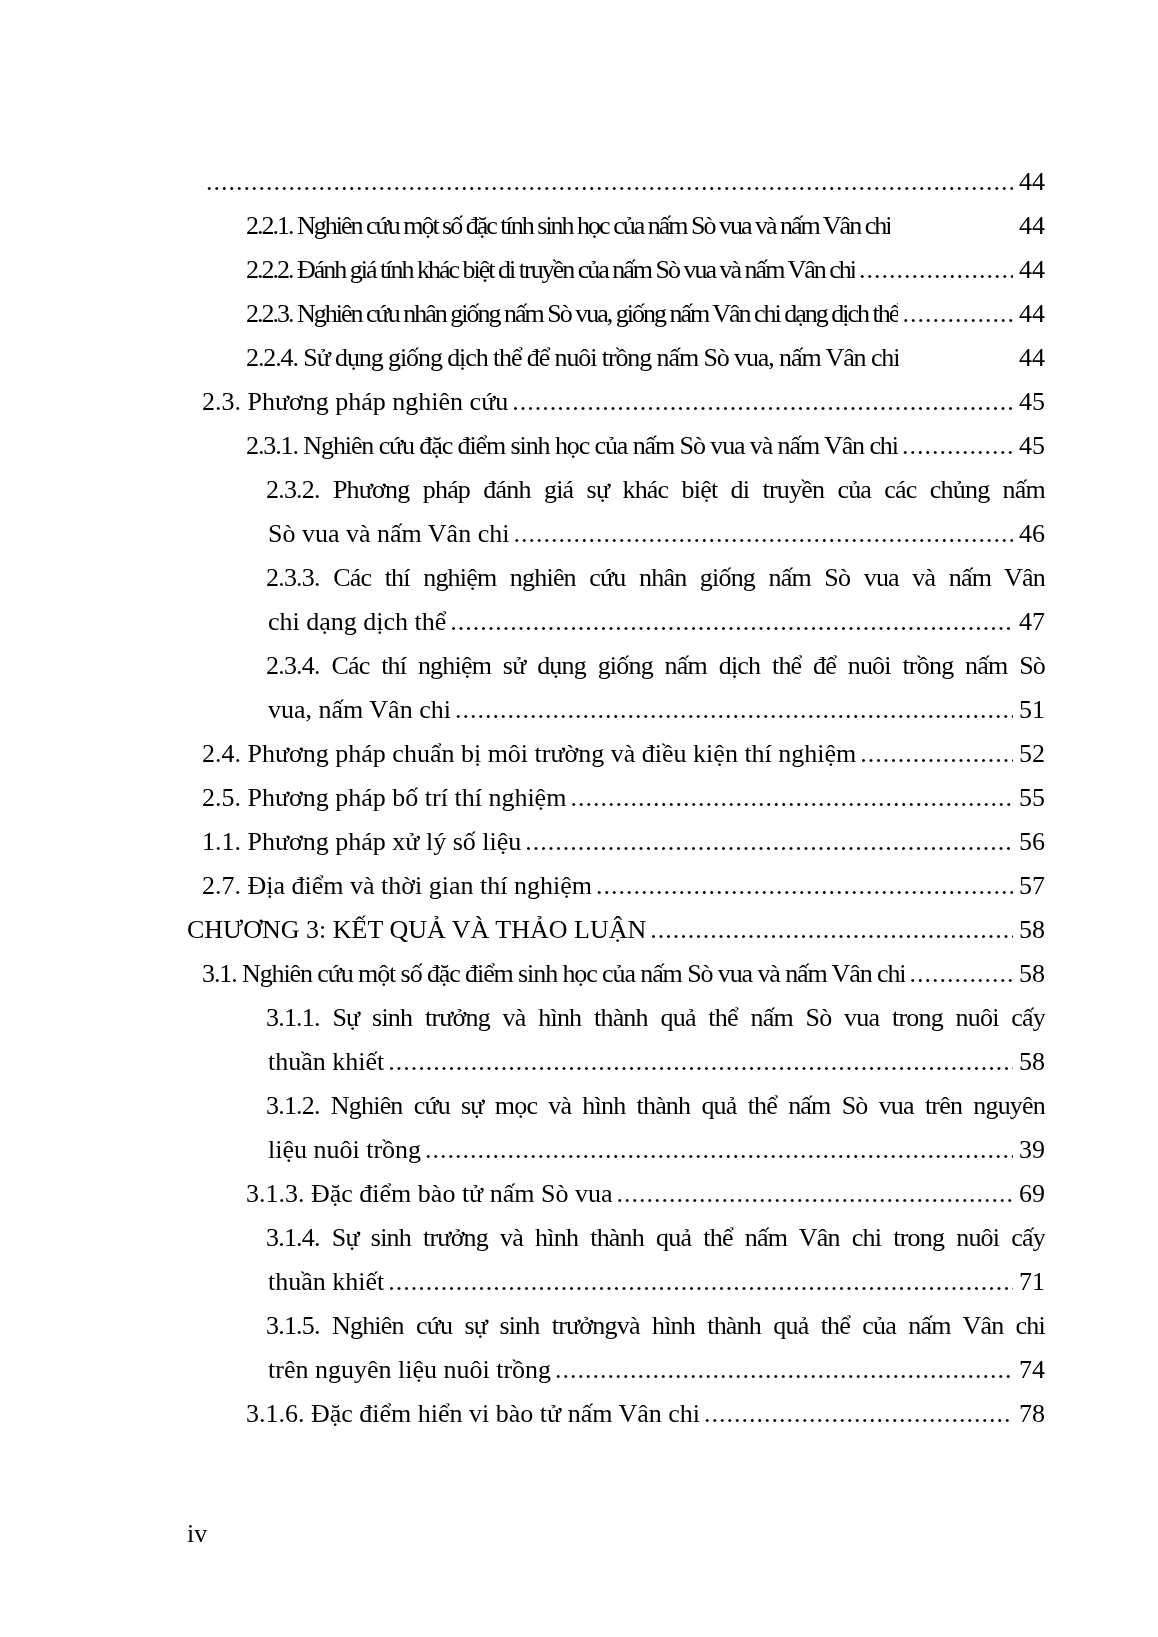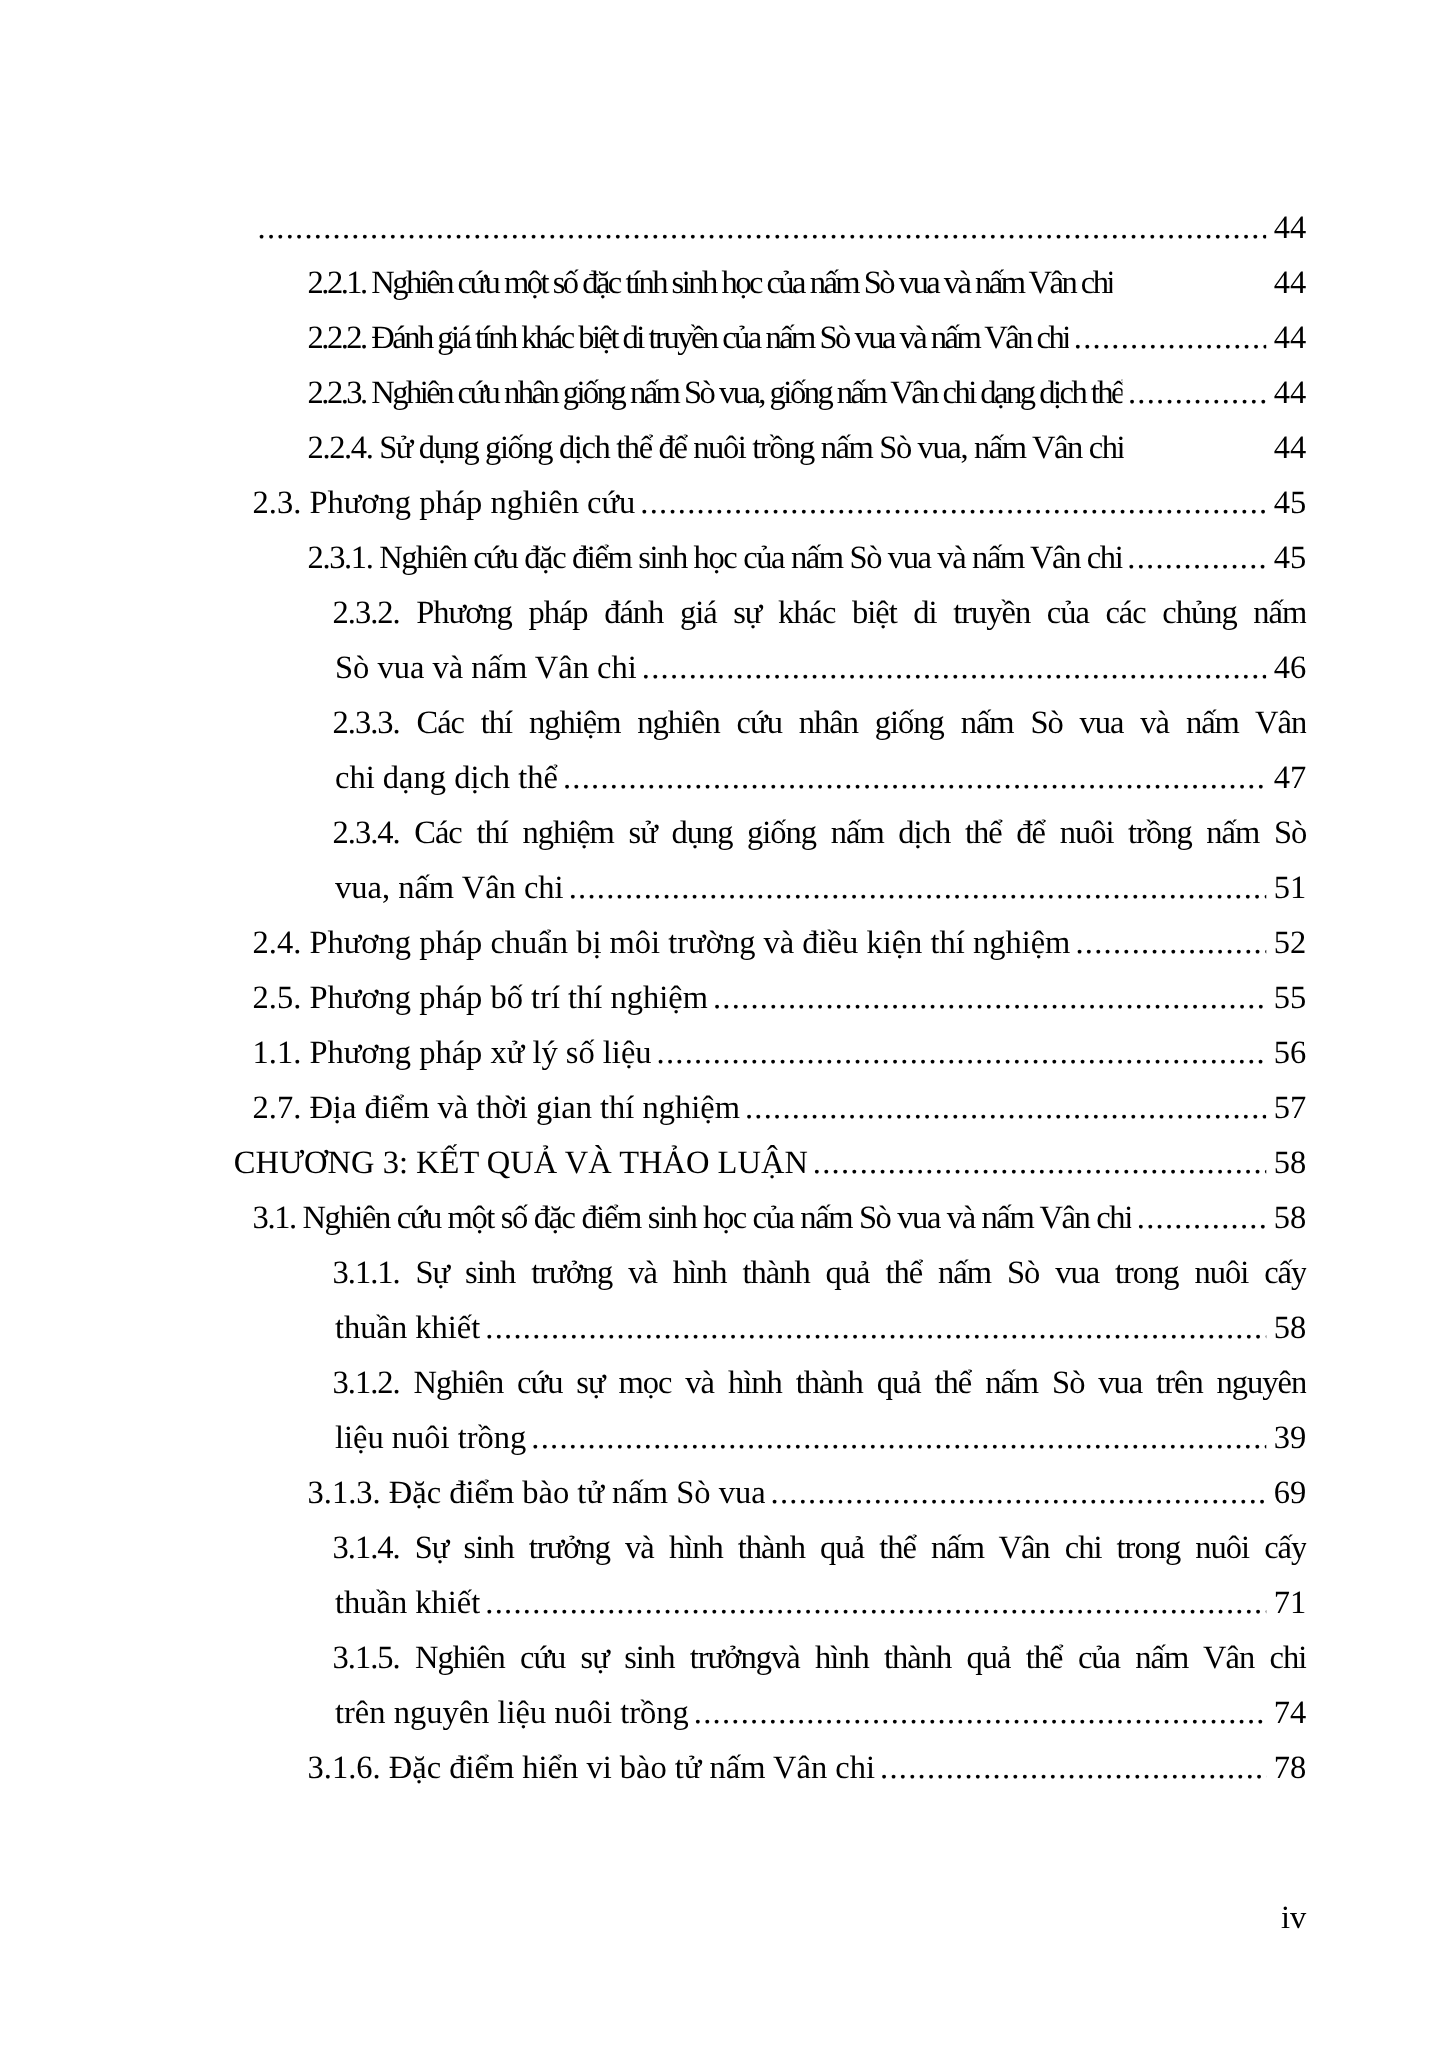--- a/index.html
+++ b/index.html
@@ -31,21 +31,21 @@
   .num { flex:0 0 auto; padding-left:6px; }
   .jline {
     height:44px; line-height:44px;
     text-align:justify; text-align-last:justify;
     letter-spacing:-0.8px;
     overflow:hidden;
   }
   .jline.lvl2 { margin-left:79px; }
   .footer {
     position:absolute; left:187px; top:1512px; width:858px;
-    text-align:right; line-height:44px;
+    text-align:left; line-height:44px;
   }
 </style>
 </head>
 <body>
 
 <div class="page">
   <div class="toc">
 
     <div class="row lvl1">
       <span class="leader"></span>

